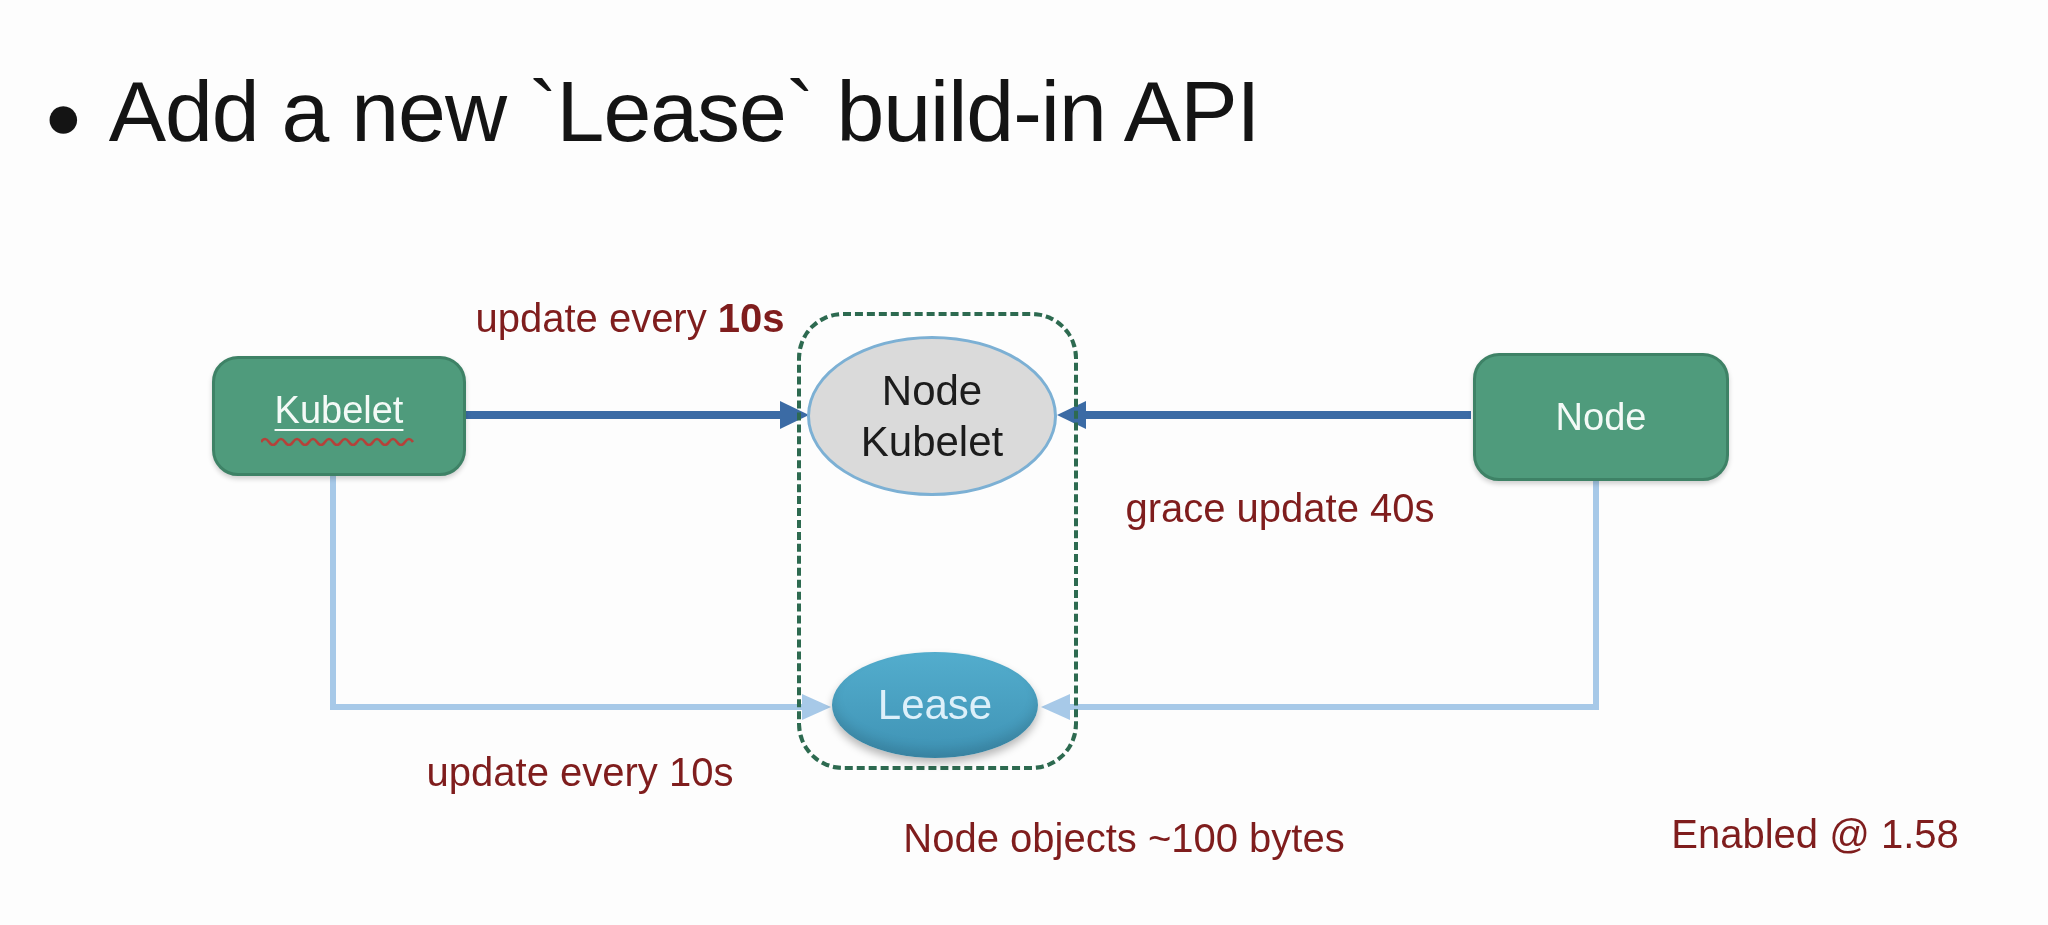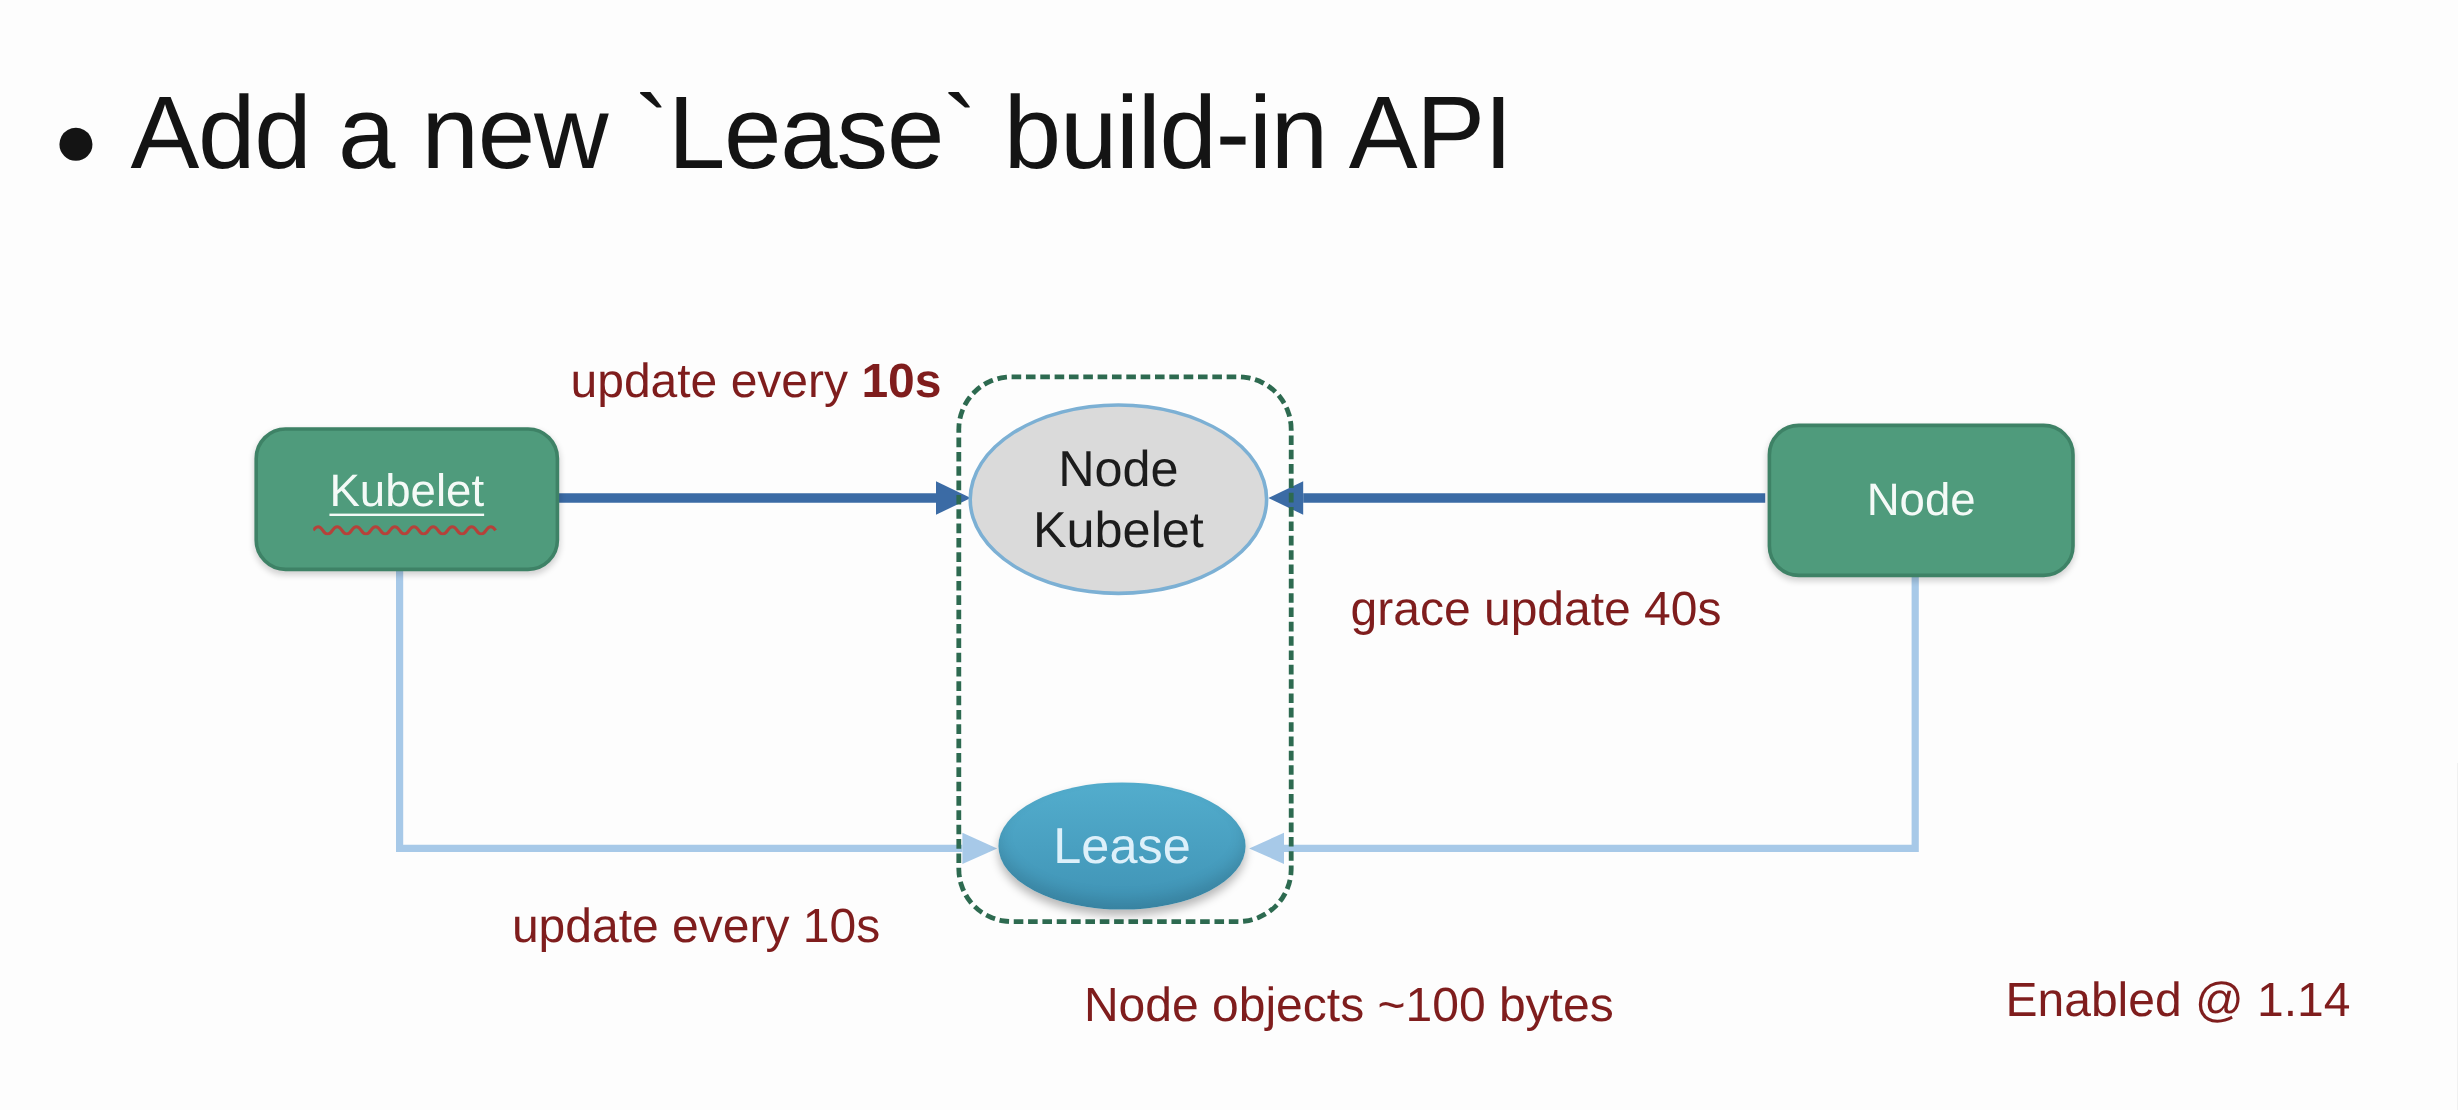--- a/index.html
+++ b/index.html
@@ -124,15 +124,15 @@
     <span>update every </span><b>10s</b>
   </div>
 
 
   <div class="lbl" id="lbl-grace">grace update 40s</div>
 
   <div class="lbl" id="lbl-update10-bottom">update every 10s</div>
 
   <div class="lbl" id="lbl-lease-objects">Node objects ~100 bytes</div>
 
-  <div class="lbl" id="lbl-enabled">Enabled @ 1.14</div>
+  <div class="lbl" id="lbl-enabled">Enabled @ 1.58</div>
 
 </div>
 
 </body></html>

